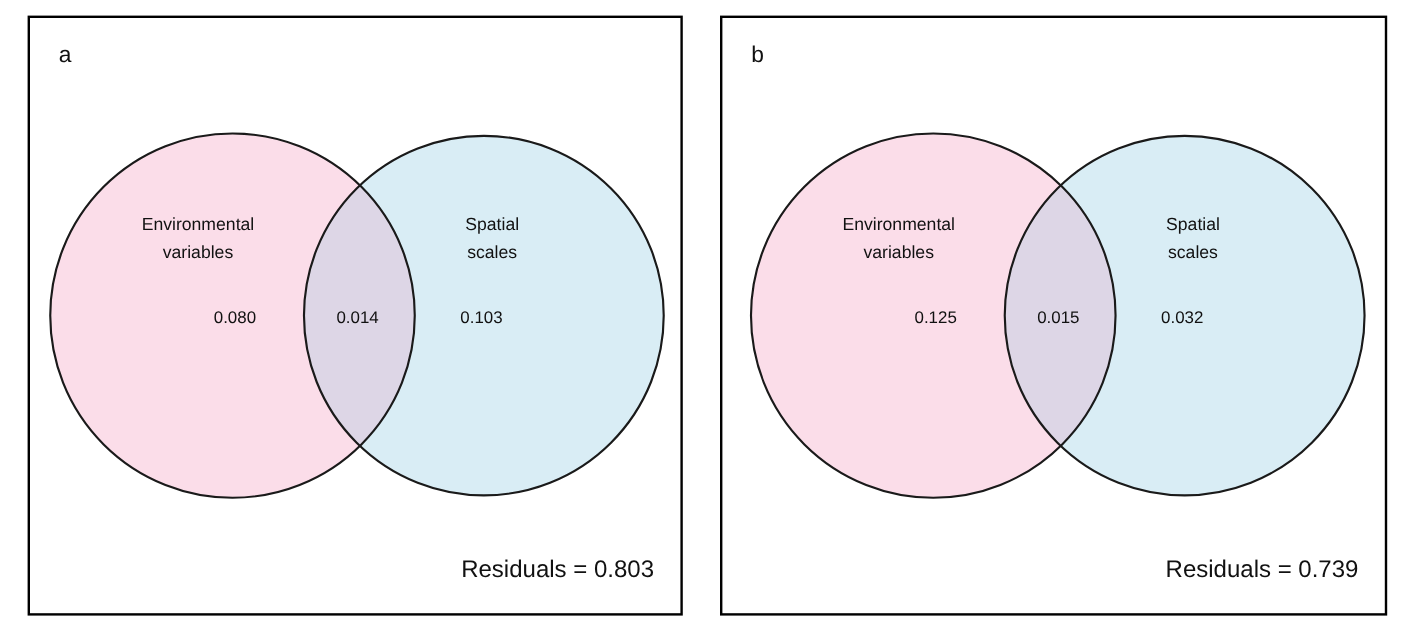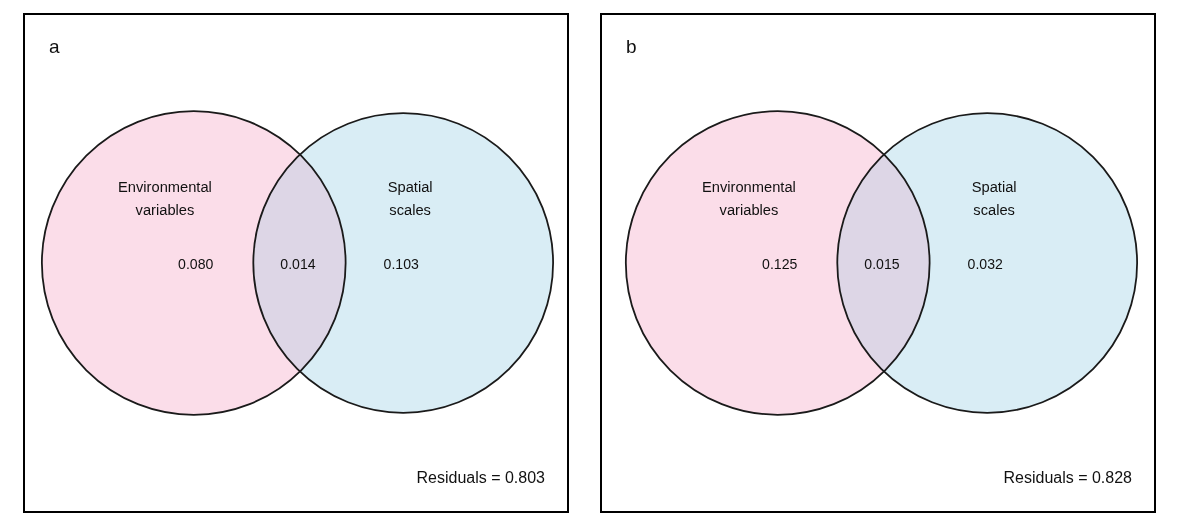--- a/index.html
+++ b/index.html
@@ -46,21 +46,21 @@
     top: 0;
     width: 100%;
     height: 100%;
     display: block;
   }
 
   .residuals {
     position: absolute;
     right: 22px;
     bottom: 24px;
-    font-size: 16px;
+    font-size: 20px;
     white-space: nowrap;
     color: #111111;
   }
 
   .venn-text {
     font-family: "Liberation Sans", sans-serif;
     fill: #111111;
   }
   .set-title {
     font-size: 14.8px;
@@ -138,16 +138,16 @@
       <text class="venn-text set-title" x="148" y="202" text-anchor="middle">variables</text>
 
       <text class="venn-text set-title" x="395" y="178" text-anchor="middle">Spatial</text>
       <text class="venn-text set-title" x="395" y="202" text-anchor="middle">scales</text>
 
       <text class="venn-text value-text" x="179" y="256" text-anchor="middle">0.125</text>
       <text class="venn-text value-text" x="282" y="256" text-anchor="middle">0.015</text>
       <text class="venn-text value-text" x="386" y="256" text-anchor="middle">0.032</text>
     </svg>
 
-    <div class="residuals">Residuals = 0.828</div>
+    <div class="residuals">Residuals = 0.739</div>
   </div>
 
 </div>
 
 </body></html>

